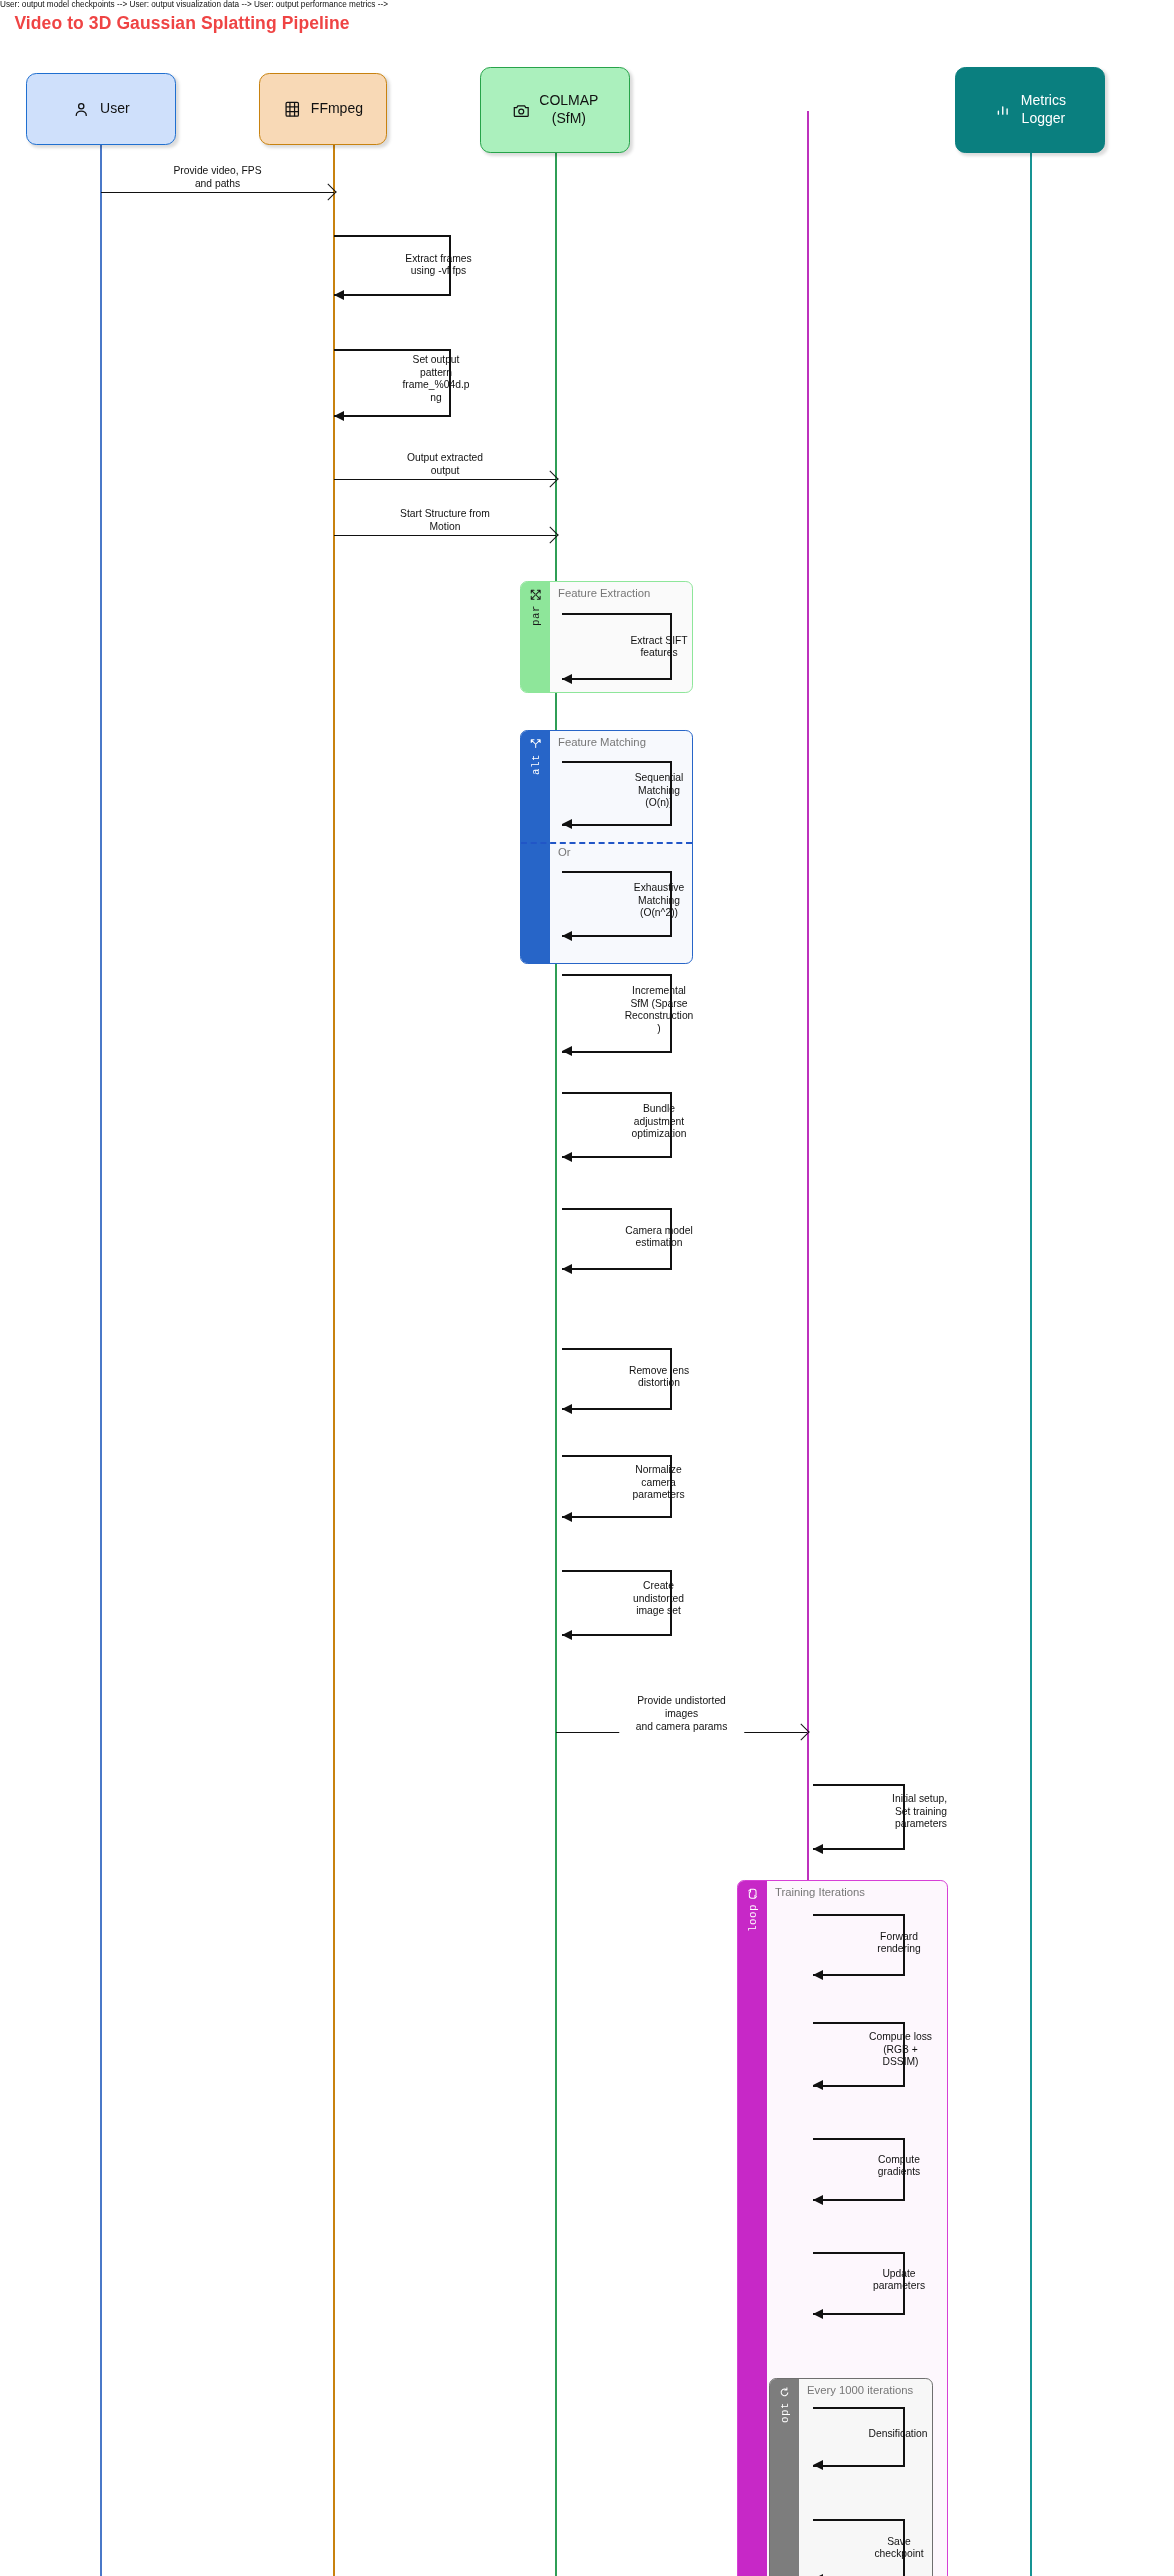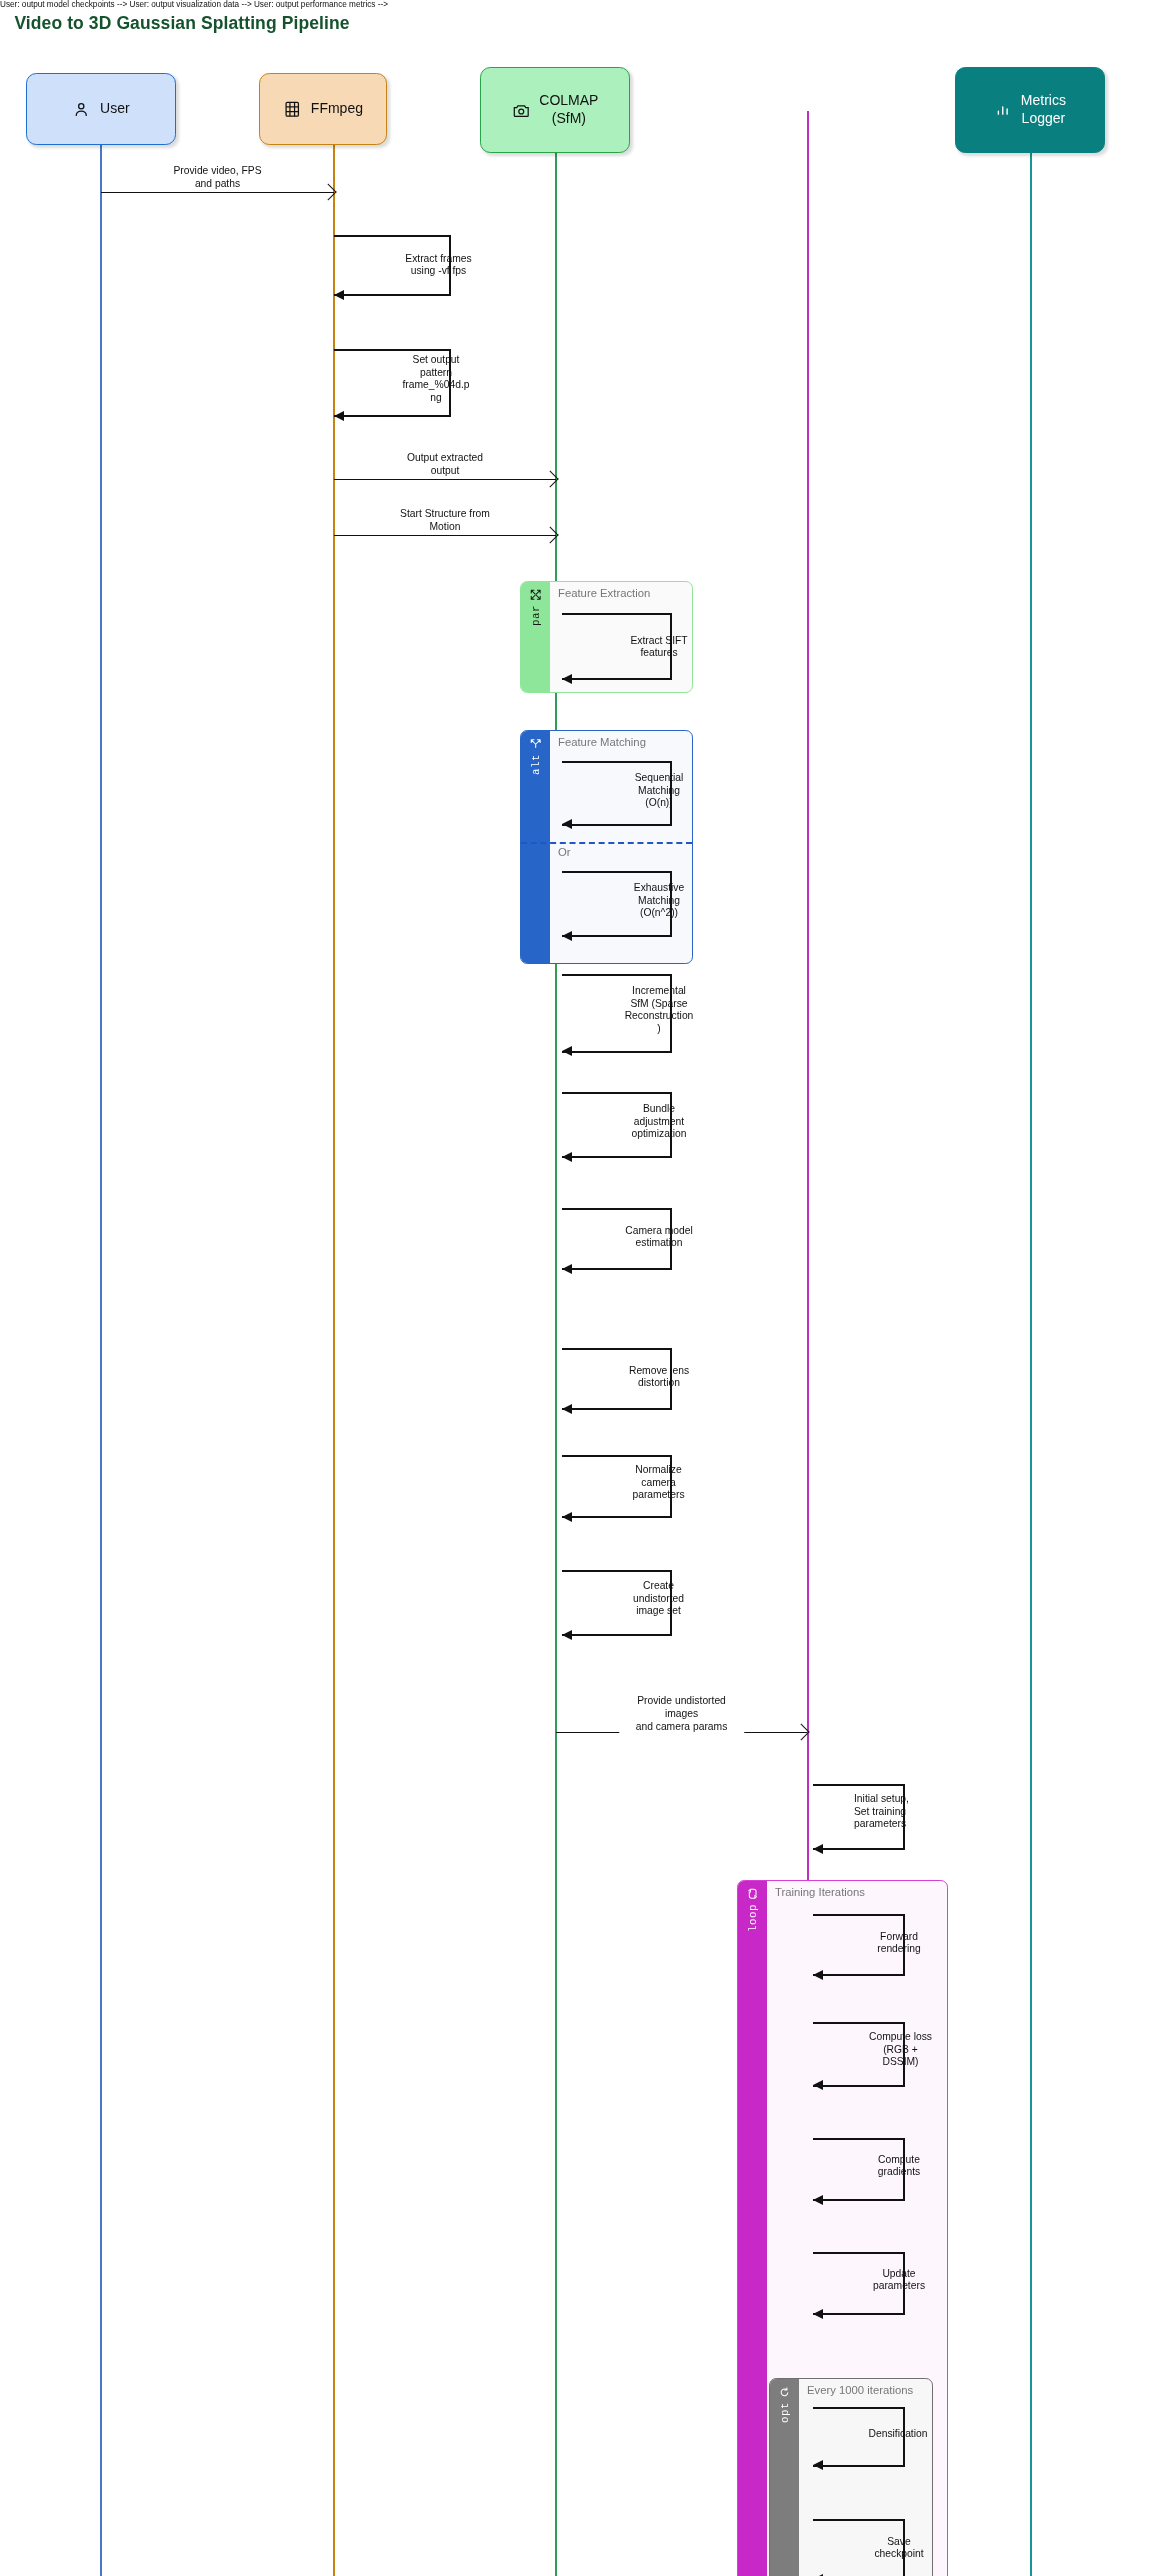--- a/index.html
+++ b/index.html
@@ -1,19 +1,19 @@
 <!DOCTYPE html>
 <html style="font-size:8.2px"><head>
 <meta charset="utf-8">
 <style>
   html,body{margin:0;padding:0;background:#ffffff;}
   body{font-family:"Liberation Sans","DejaVu Sans",sans-serif;color:#111;}
   #diagram{position:relative;width:1174px;height:3075px;background:#fff;overflow:hidden;}
 
-  .title{position:absolute;left:14.4px;top:13.4px;font-size:17.5px;font-weight:700;color:#14532d;letter-spacing:0.1px;text-align:center;}
+  .title{position:absolute;left:14.4px;top:13.4px;font-size:17.5px;font-weight:700;color:#ef4444;letter-spacing:0.1px;text-align:center;}
 
   
   .actor{position:absolute;border-radius:10.3px;border:1.5px solid;box-shadow:2.1px 2.6px 3.1px rgba(0,0,0,.14);
          display:flex;align-items:center;justify-content:center;gap:9.3px;box-sizing:border-box;}
   .actor .glyph{display:flex;align-items:center;justify-content:center;flex:0 0 auto;}
   .actor .lbl{font-size:14px;line-height:1.28;text-align:center;white-space:pre-line;}
 
   
   .lifeline{position:absolute;width:1.5px;}
 
@@ -312,21 +312,21 @@
     <div class="txt" style="top:2.1px;transform:translate(-50%,-100%);">Provide undistorted images
 and camera params</div>
   </div>
 
   
   <div class="self" style="left:813px;top:1784px;width:129px;height:66px;">
     <div class="u" style="width:92px;"></div>
     <div class="r" style="left:90px;height:66px;"></div>
     <div class="b" style="top:64px;width:92px;"></div>
     <div class="ar" style="top:60px;"></div>
-    <div class="slbl" style="left:41px;top:9.3px;width:93px;text-align:left;">Initial setup,
+    <div class="slbl" style="left:41px;top:9.3px;width:93px;text-align:right;">Initial setup,
 Set training
 parameters</div>
   </div>
 
   
   <div class="self" style="left:813px;top:1914px;width:129px;height:62px;">
     <div class="u" style="width:92px;"></div>
     <div class="r" style="left:90px;height:62px;"></div>
     <div class="b" style="top:60px;width:92px;"></div>
     <div class="ar" style="top:56px;"></div>

